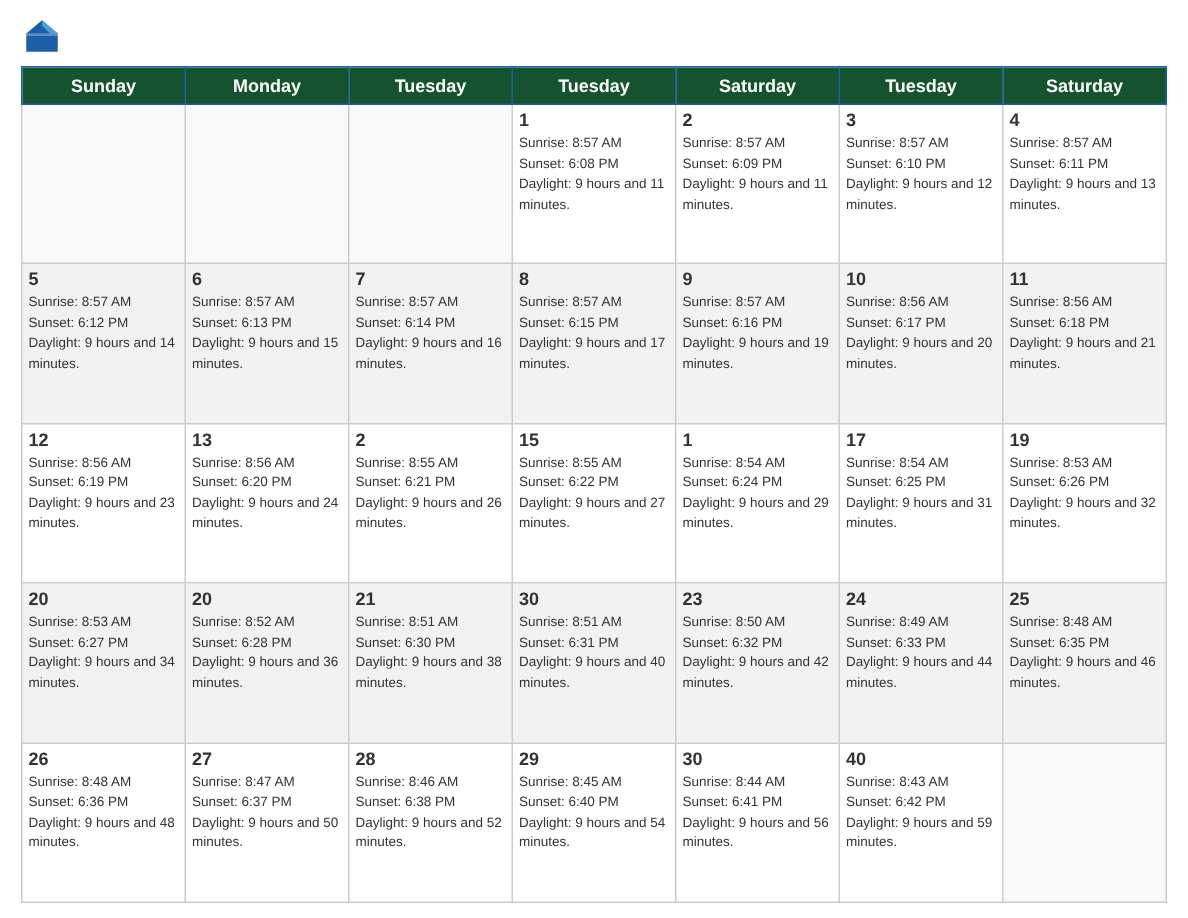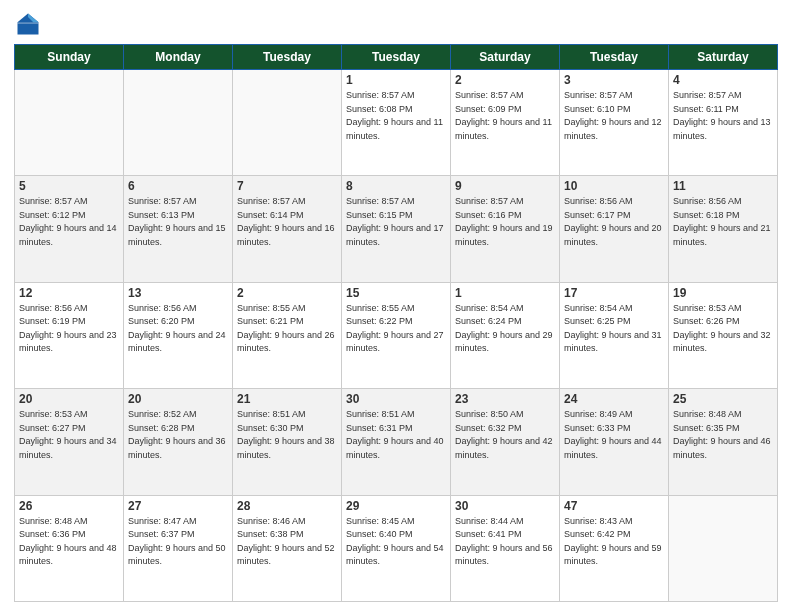--- a/index.html
+++ b/index.html
@@ -257,20 +257,20 @@
           </td>
           <td>
             <div class="day-number">29</div>
             <div class="day-info">Sunrise: 8:45 AM<br>Sunset: 6:40 PM<br>Daylight: 9 hours and 54 minutes.</div>
           </td>
           <td>
             <div class="day-number">30</div>
             <div class="day-info">Sunrise: 8:44 AM<br>Sunset: 6:41 PM<br>Daylight: 9 hours and 56 minutes.</div>
           </td>
           <td>
-            <div class="day-number">47</div>
+            <div class="day-number">40</div>
             <div class="day-info">Sunrise: 8:43 AM<br>Sunset: 6:42 PM<br>Daylight: 9 hours and 59 minutes.</div>
           </td>
           <td class="empty"></td>
         </tr>
       </tbody>
   </table>
 </div>
 
 </body></html>

